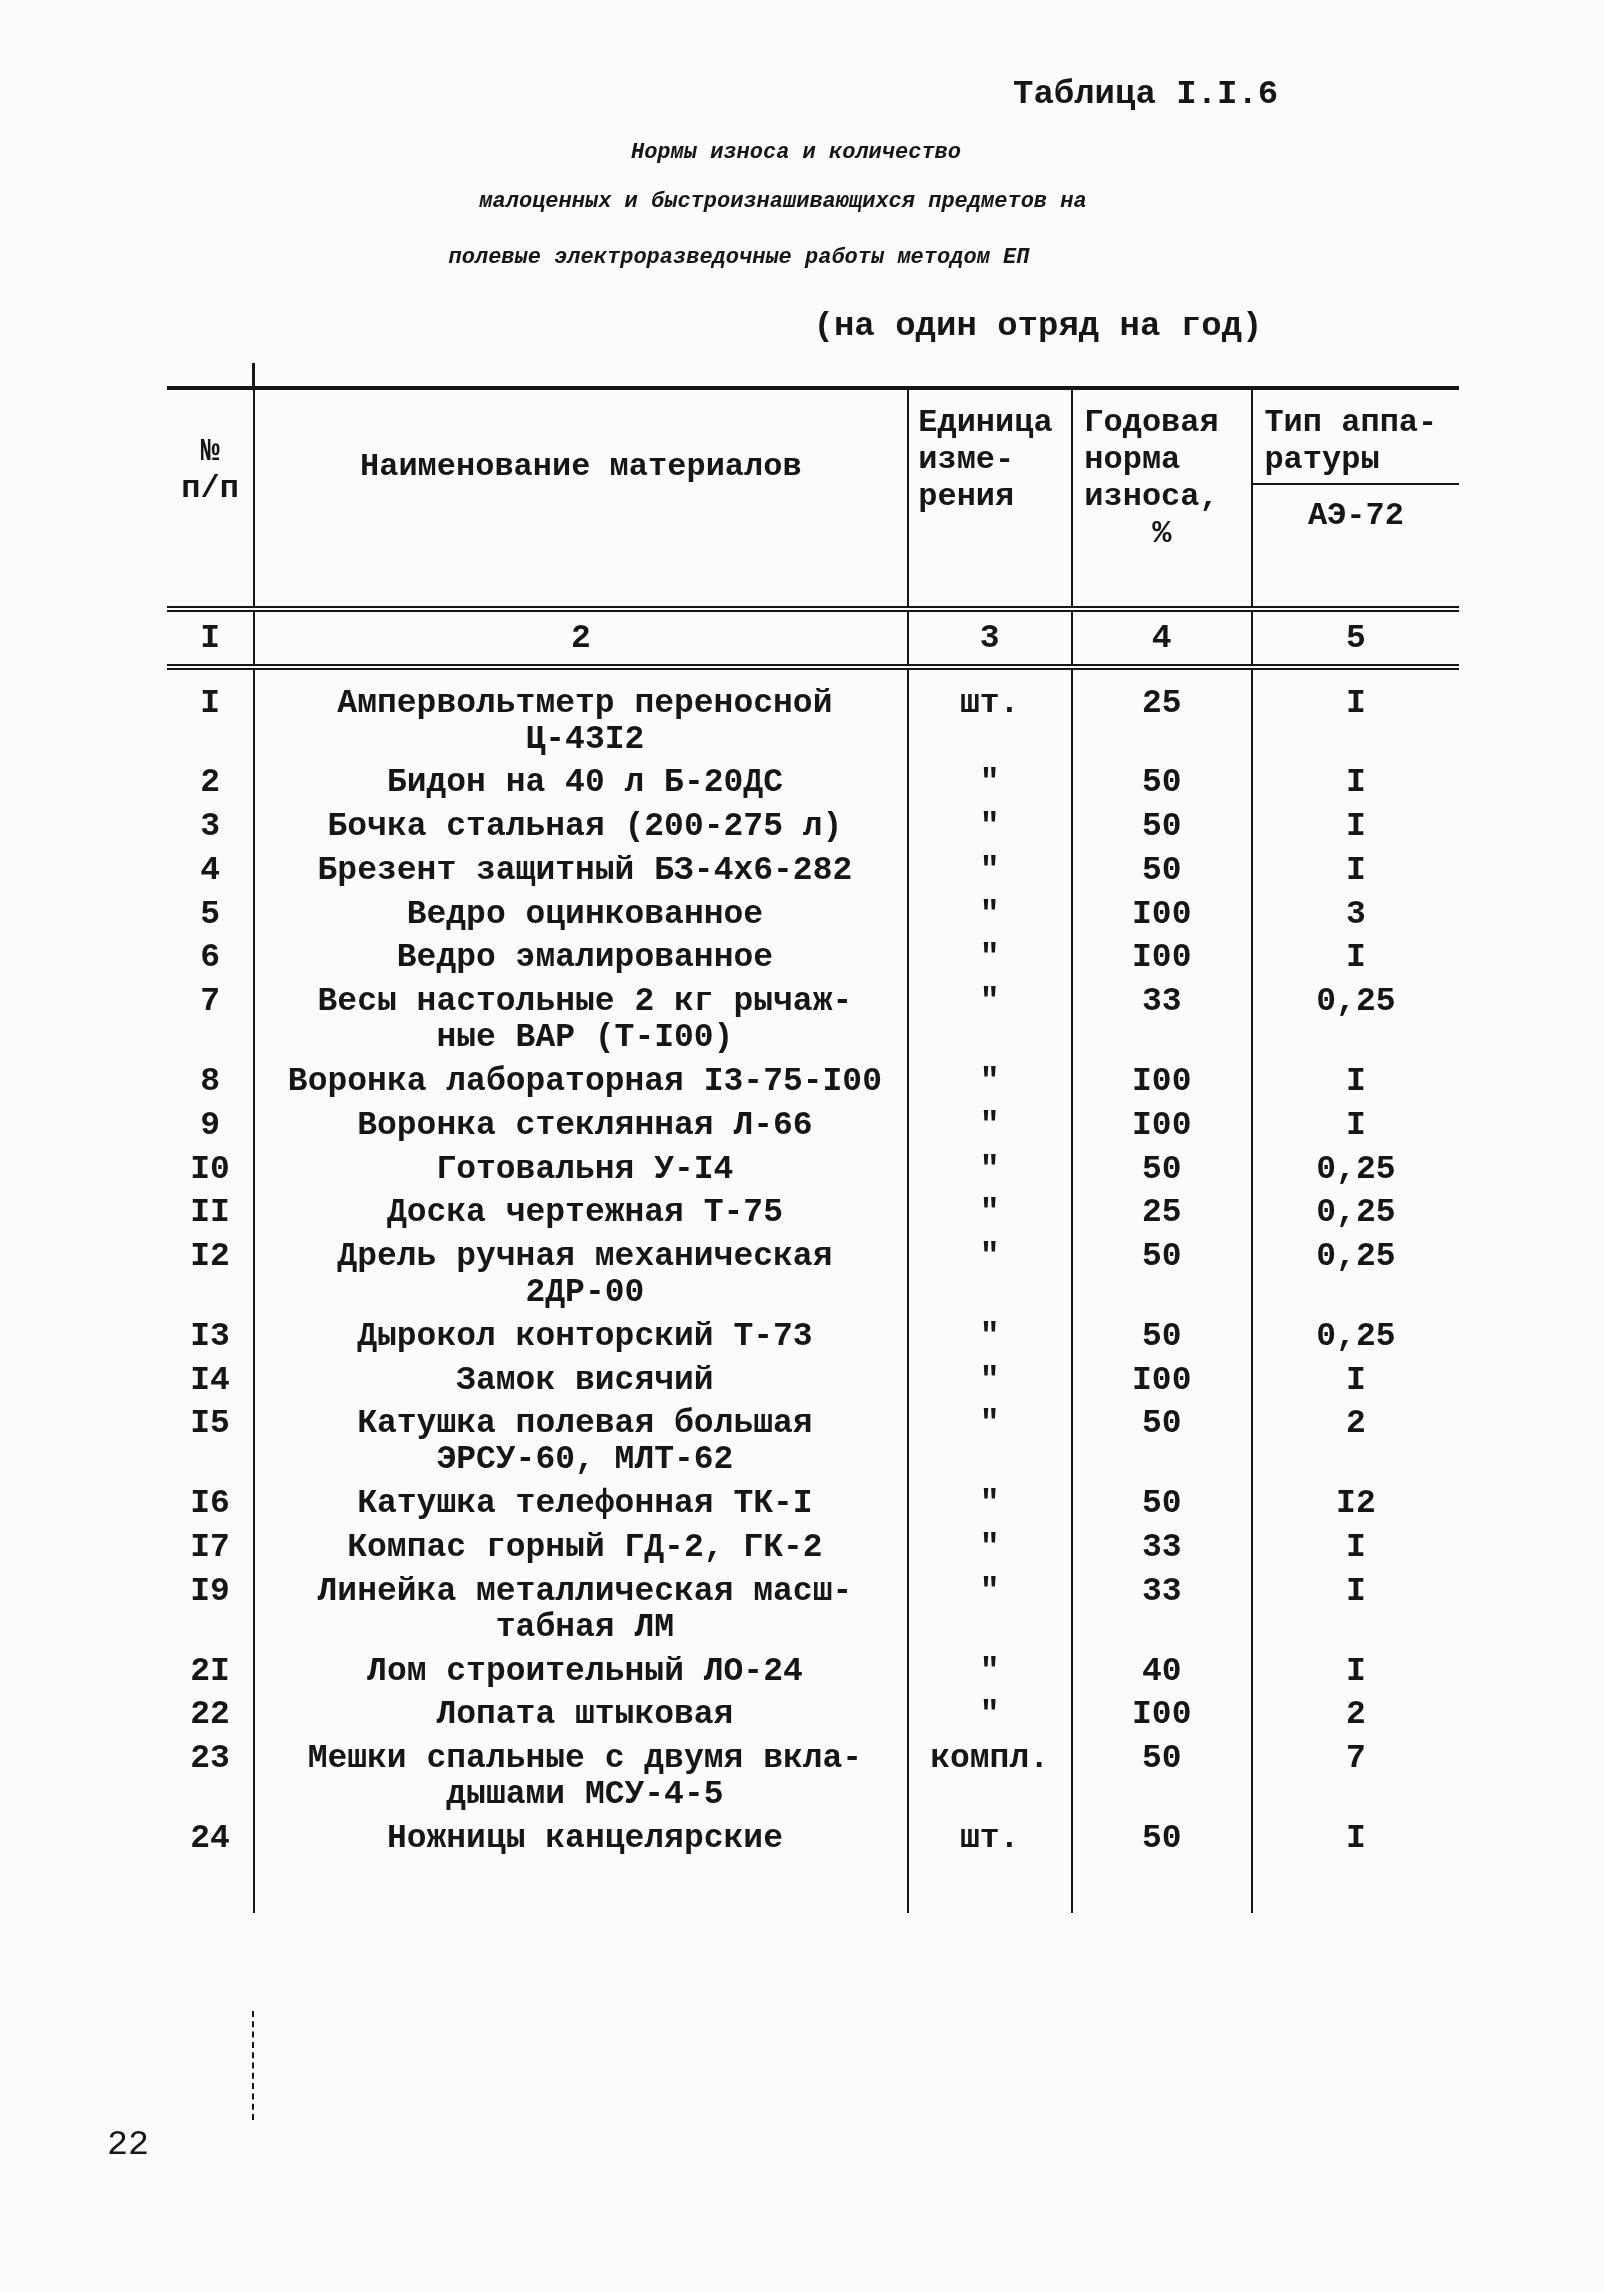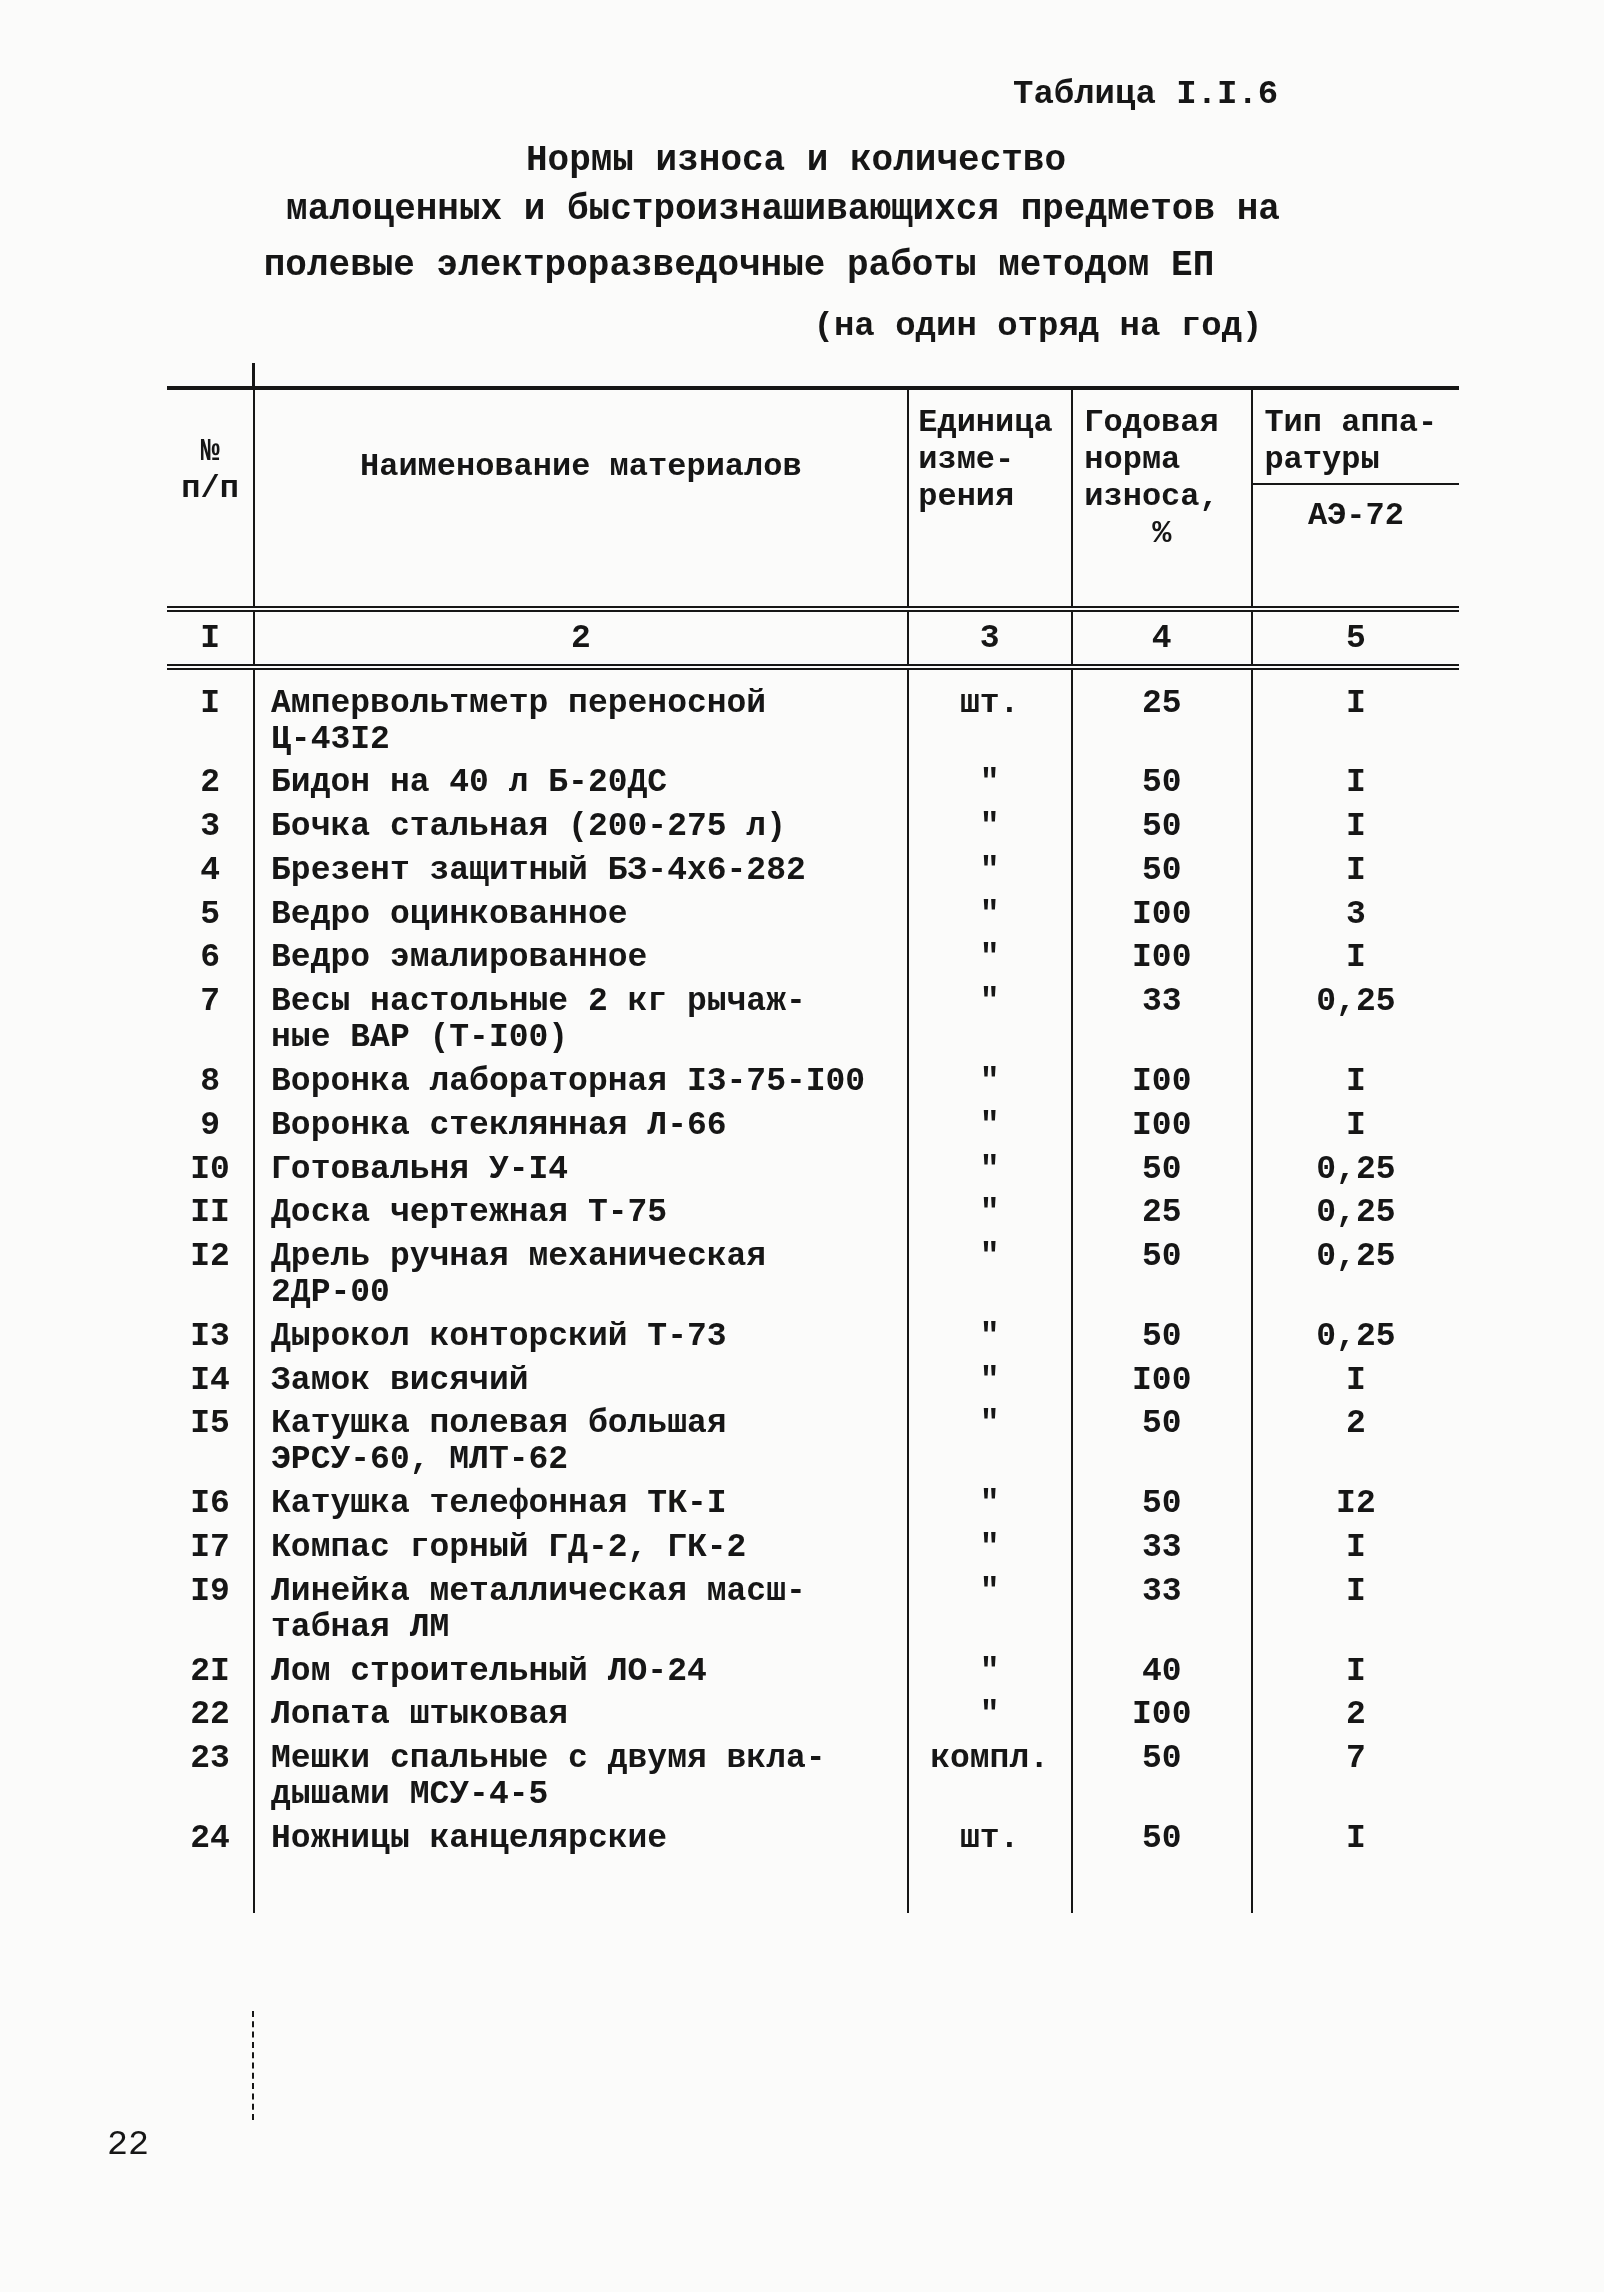--- a/index.html
+++ b/index.html
@@ -8,21 +8,21 @@
     width: 1604px;
     height: 2292px;
     background: #fbfbfa;
     font-family: "Liberation Mono", "DejaVu Sans Mono", monospace;
     font-weight: 700;
     color: #161616;
     overflow: hidden;
   }
   .abs { position: absolute; white-space: nowrap; }
   .caption { top: 75px; left: 1013px; font-size: 34px; }
-  .title-line { transform: translateX(-50%); font-size: 36px; }
+  .title-line { transform: translateX(-50%); font-size: 22px; font-style: italic; }
   .t1 { top: 140px; left: 796px; }
   .t2 { top: 189px; left: 743px; margin-left: 40px; }
   .t3 { top: 245px; left: 739px; text-align: center; }
   .subtitle { top: 307px; left: 1038px; transform: translateX(-50%); font-size: 34px; }
 
   table.doc {
     position: absolute;
     left: 167px;
     top: 386px;
     width: 1292px;
@@ -60,21 +60,21 @@
   }
 
   tbody td {
     font-size: 33px;
     line-height: 36px;
     vertical-align: top;
     padding: 3.9px 0 3.9px 0;
   }
   tbody tr:first-child td { padding-top: 15.5px; }
   td.c1 { text-align: center; }
-  td.c2 { text-align: left; padding-left: 16px; padding-right: 7.8px; white-space: pre-line; }
+  td.c2 { text-align: center; padding-left: 16px; padding-right: 7.8px; white-space: pre-line; }
   td.c3 { text-align: center; }
   td.c4 { text-align: center; }
   td.c5 { text-align: center; }
 
   tfoot td { height: 50px; }
 
   .nub { position: absolute; left: 252px; top: 363px; width: 2.9px; height: 25px; background: #161616; }
   .dash-ext { position: absolute; left: 252px; top: 2011px; height: 109px; width: 0; border-left: 2.9px dashed #161616; }
   .footer-num { top: 2125px; left: 107px; font-size: 35px; font-weight: 400; }
 </style>

